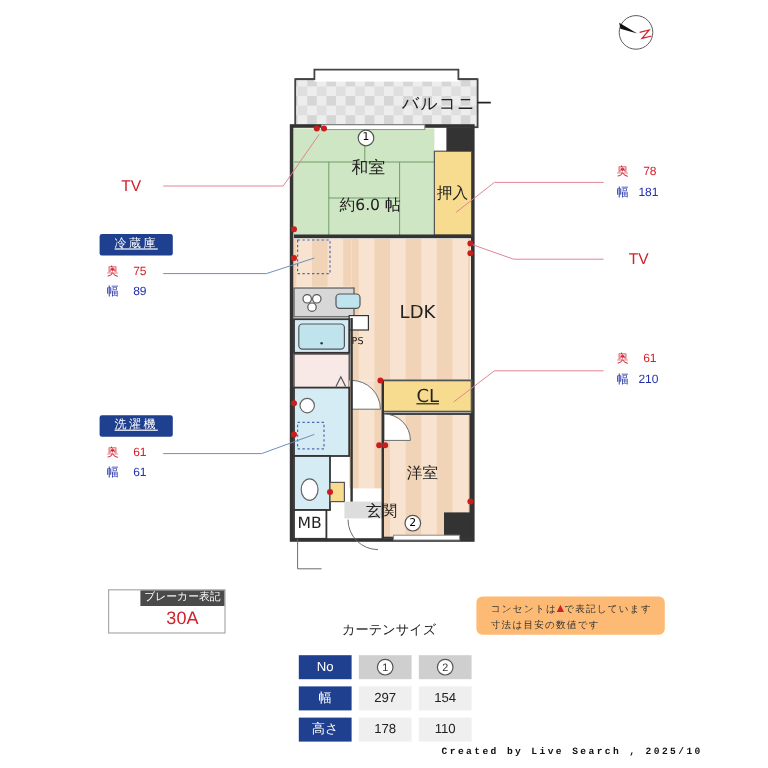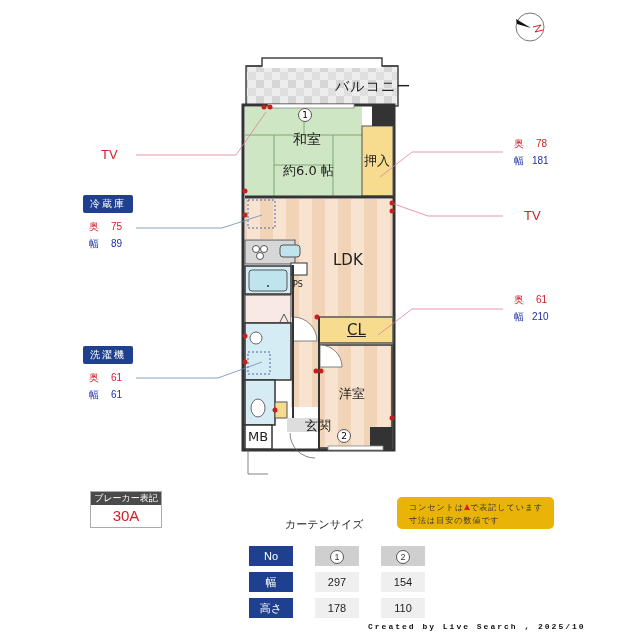--- a/index.html
+++ b/index.html
@@ -1,32 +1,32 @@
 <!DOCTYPE html>
 <html><head>
 <meta charset="utf-8">
 <style>
   html,body{margin:0;padding:0;background:#fff;}
   body{width:640px;height:640px;position:relative;overflow:hidden;font-family:"DejaVu Sans","Liberation Sans",sans-serif;}
   .abs{position:absolute;}
   .plan{position:absolute;left:0;top:0;width:640px;height:640px;}
   .lbl{position:absolute;font-family:"DejaVu Sans",sans-serif;color:#222;white-space:nowrap;}
   .tv{position:absolute;color:#d0202a;font-size:13px;font-family:"Liberation Sans",sans-serif;}
-  .badge{position:absolute;background:#1f3f8f;color:#fff;font-size:10px;text-align:center;border-radius:2px;letter-spacing:2px;line-height:18px;height:18px;width:50px;}
+  .badge{position:absolute;background:#1f3f8f;color:#fff;font-size:10px;text-align:center;border-radius:2px;letter-spacing:2px;line-height:18px;height:18px;width:61px;text-decoration:underline;}
   .dim{position:absolute;font-size:10px;font-family:"Liberation Sans",sans-serif;line-height:17px;}
   .dim .k{display:inline-block;width:22px;}
   .red{color:#d0202a;} .blue{color:#1f2fa8;}
-  .breaker{position:absolute;left:90px;top:491px;width:70px;border:1px solid #aaa;}
+  .breaker{position:absolute;left:90px;top:491px;width:70px;border:1px solid #aaa;padding-left:26px;}
   .breaker .hd{background:#4a4a4a;color:#fff;font-size:9px;text-align:center;line-height:13px;}
   .breaker .val{color:#d0202a;font-size:15px;text-align:center;line-height:22px;font-family:"Liberation Sans",sans-serif;}
-  .note{position:absolute;left:397px;top:497px;width:157px;height:32px;background:#eab308;border-radius:5px;font-size:8px;color:#333;padding:4px 0 0 12px;box-sizing:border-box;line-height:13px;letter-spacing:1px;}
+  .note{position:absolute;left:397px;top:497px;width:157px;height:32px;background:#fdba74;border-radius:5px;font-size:8px;color:#333;padding:4px 0 0 12px;box-sizing:border-box;line-height:13px;letter-spacing:1px;}
   .note .tri{display:inline-block;width:0;height:0;border-left:3px solid transparent;border-right:3px solid transparent;border-bottom:6px solid #d0202a;vertical-align:0;}
   .ctitle{position:absolute;left:285px;top:517px;font-size:11px;color:#222;}
   .ctab{position:absolute;left:249px;top:546px;}
-  .ctab .row{display:flex;margin-bottom:6px;gap:16px;}
+  .ctab .row{display:flex;margin-bottom:6px;}
   .ctab .cell{width:44px;height:20px;line-height:20px;text-align:center;font-size:11px;margin-right:6px;font-family:"Liberation Sans",sans-serif;}
   .ctab .h{background:#1f3f8f;color:#fff;}
   .ctab .g{background:#cfcfcf;color:#333;}
   .ctab .w{background:#efefef;color:#222;}
   .ctab .circ{display:inline-block;width:12px;height:12px;border:1px solid #555;border-radius:50%;line-height:12px;font-size:9px;background:#fff;}
   .credit{position:absolute;left:368px;top:622px;font-size:8px;letter-spacing:2px;font-family:Liberation Mono, monospace;color:#111;font-weight:bold;}
 </style>
 </head>
 <body>
 

